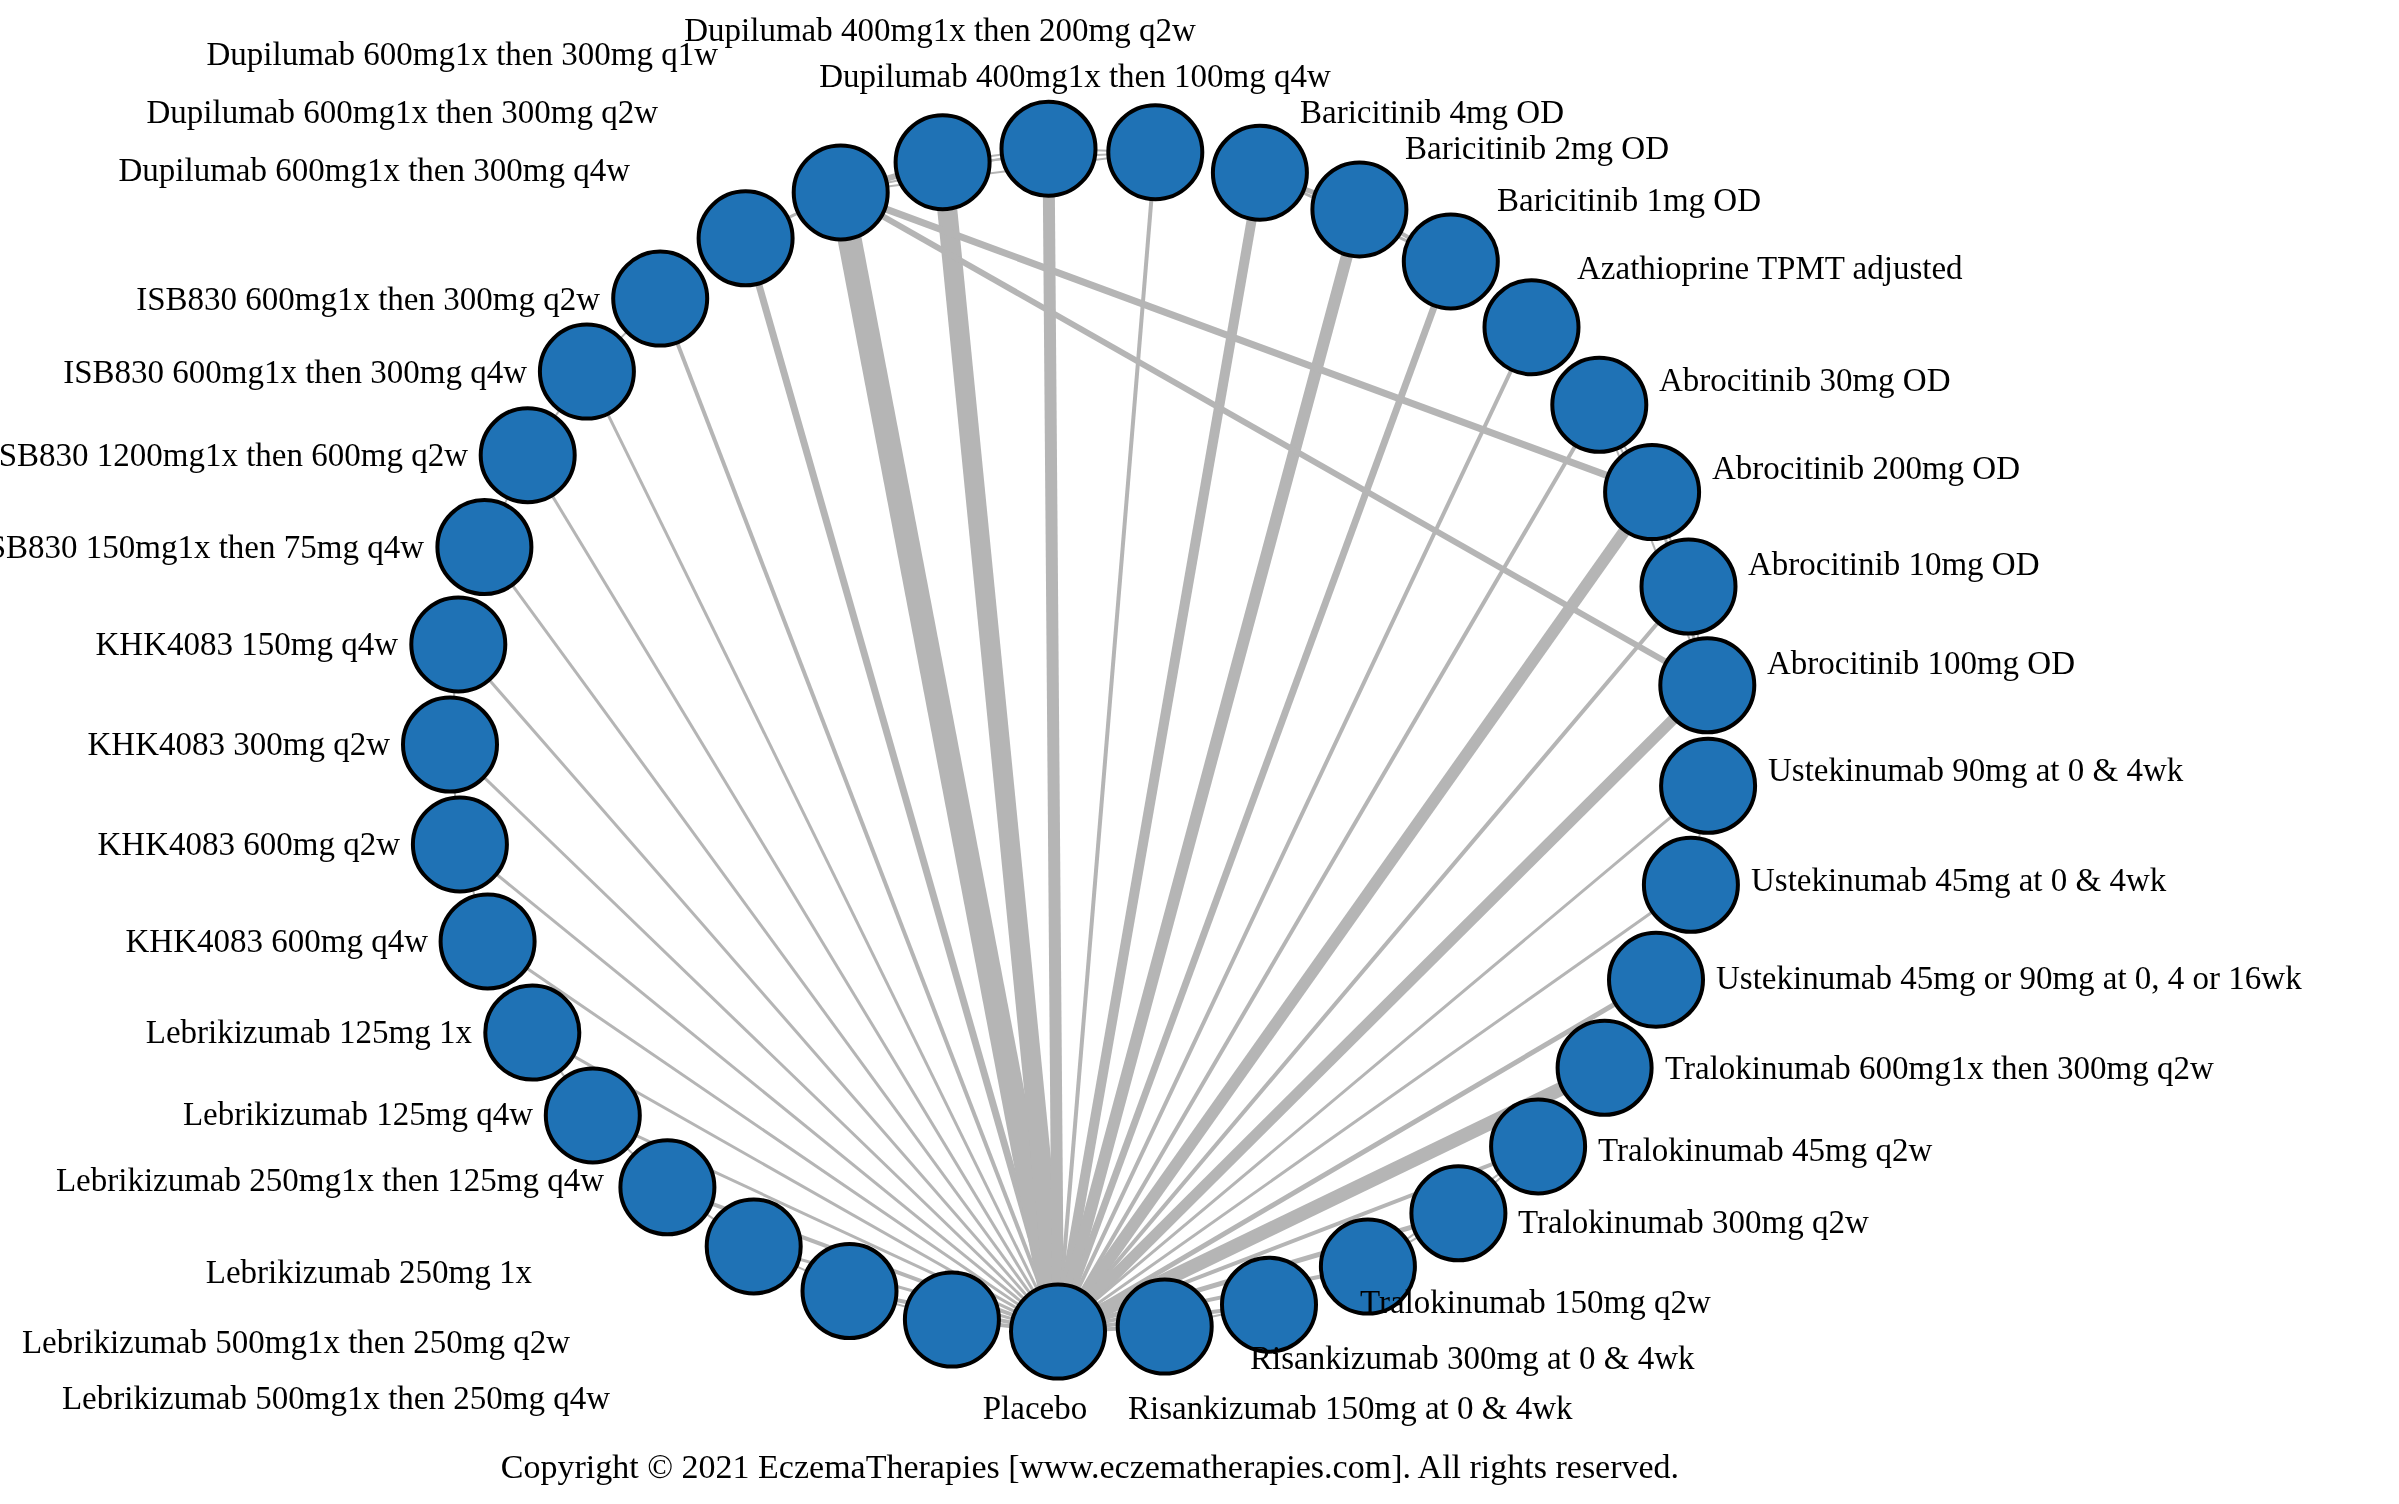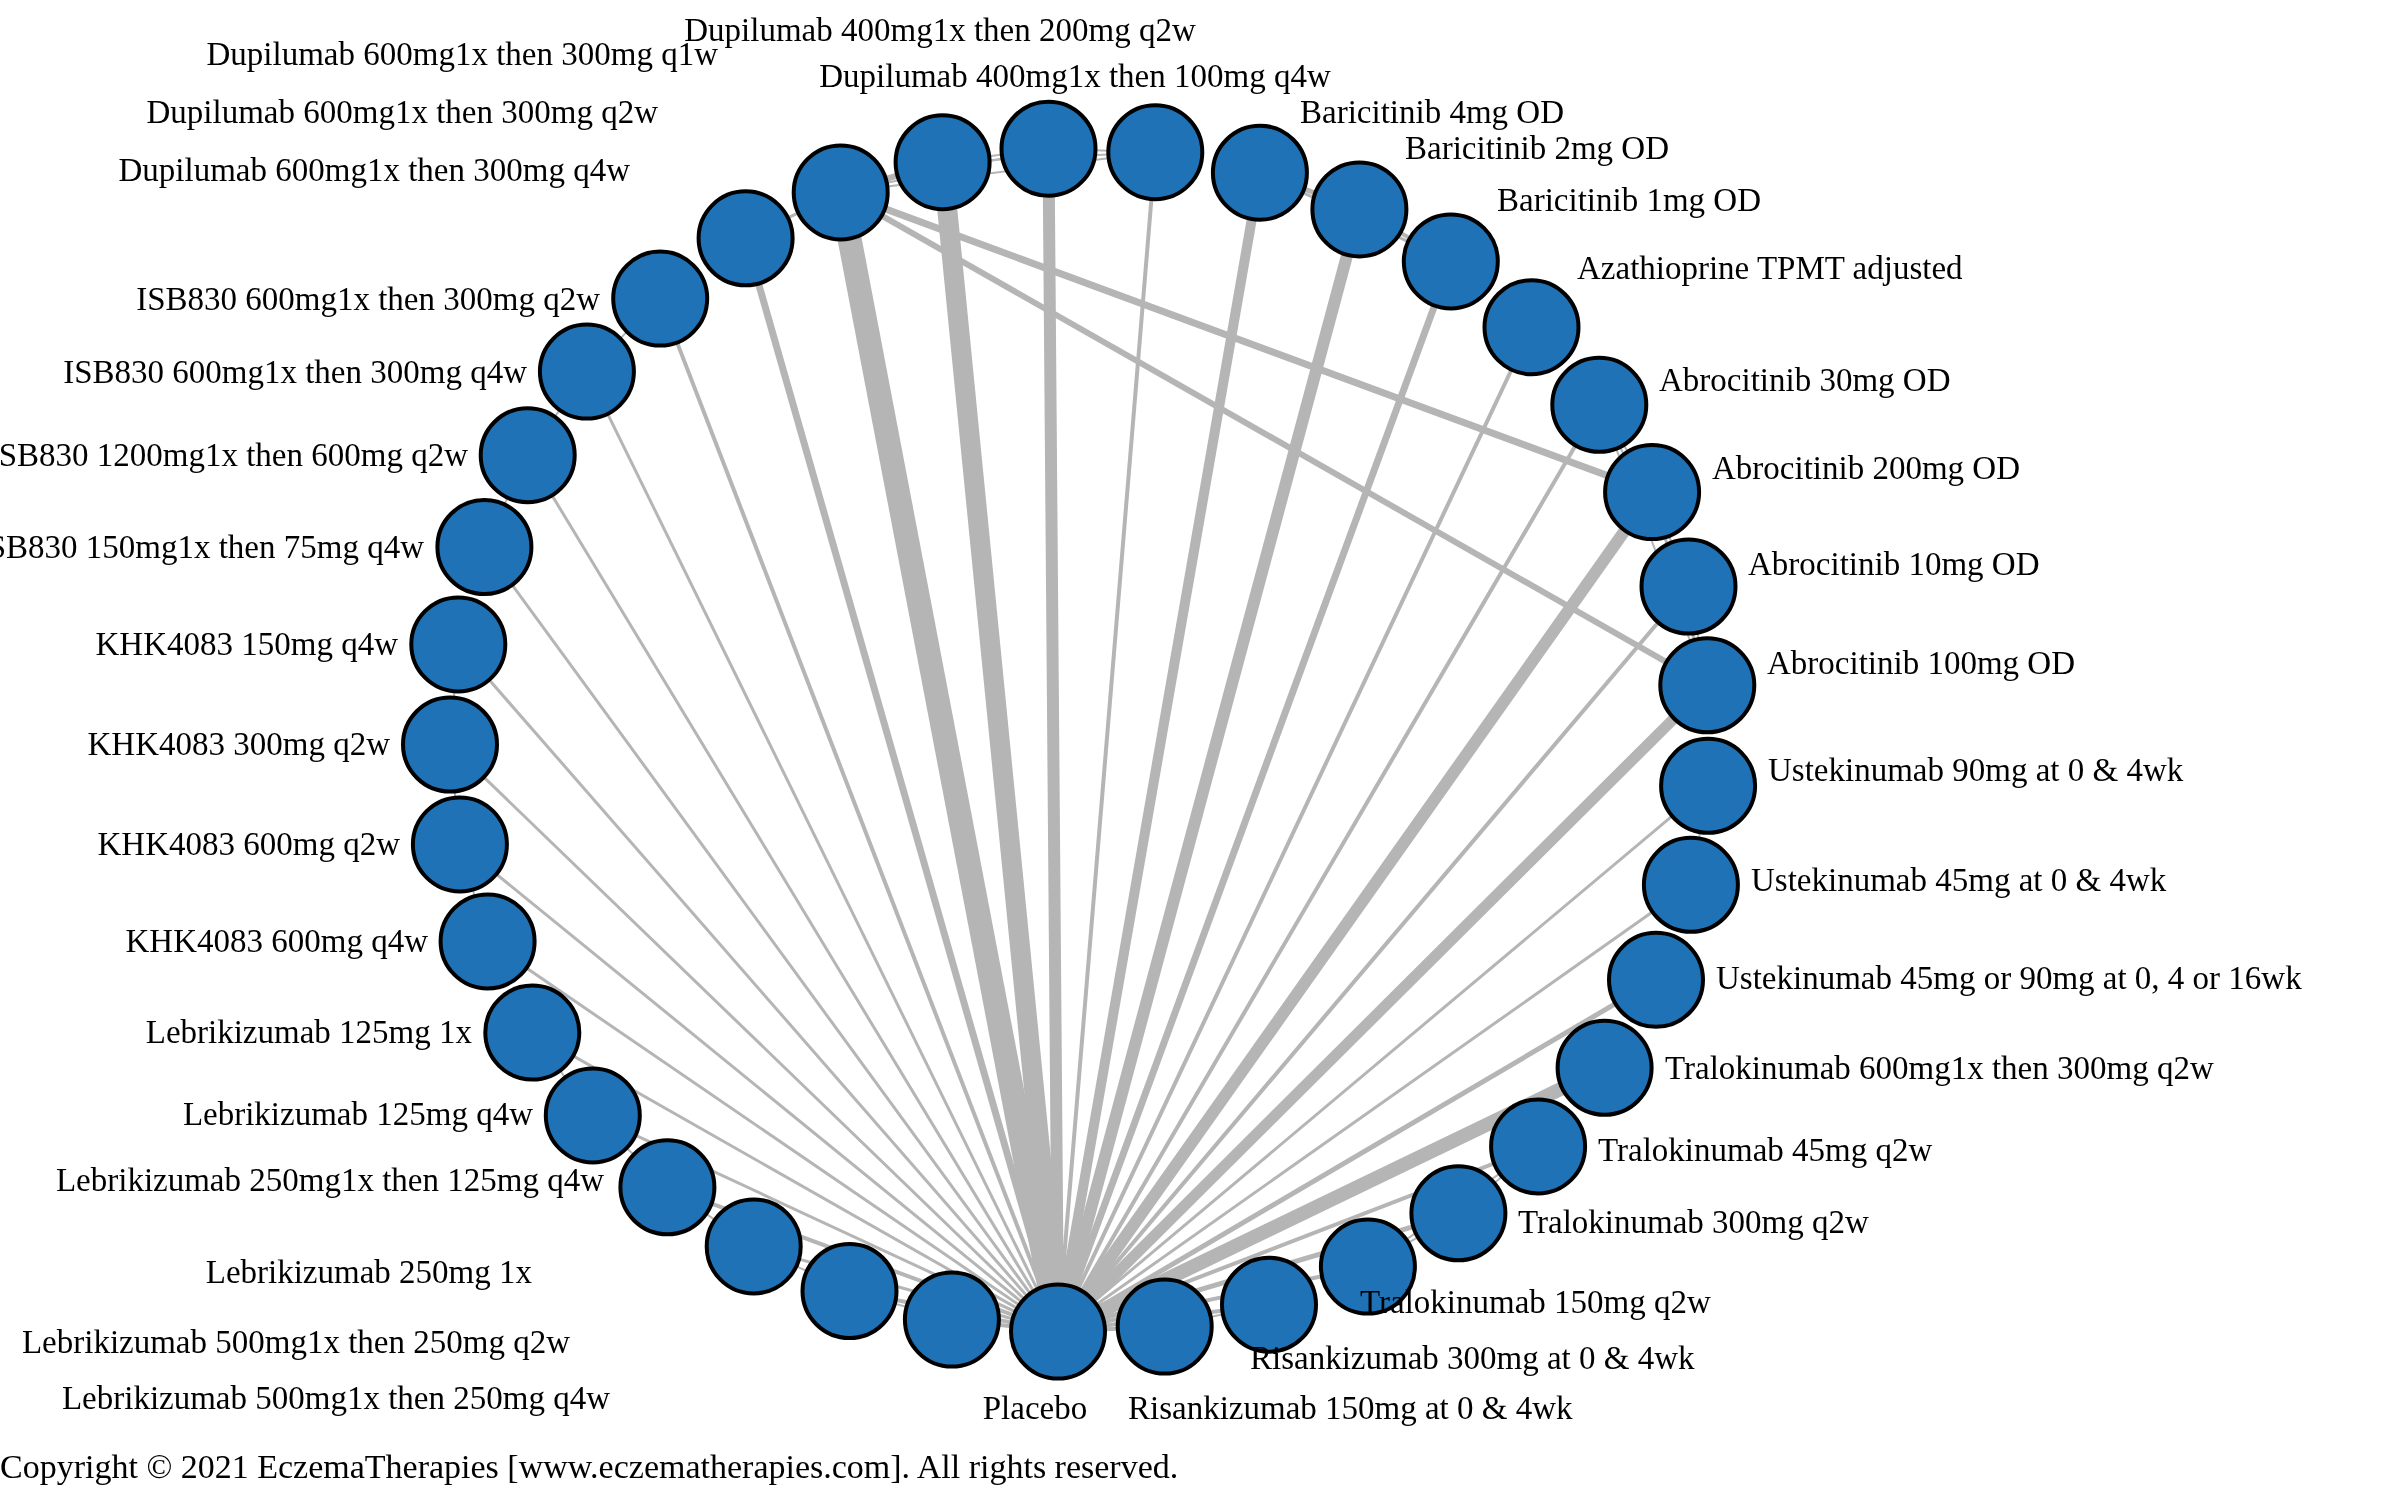--- a/index.html
+++ b/index.html
@@ -7,21 +7,21 @@
     width: 2399px; height: 1504px; position: relative; overflow: hidden;
     font-family: "Liberation Serif", "DejaVu Serif", serif;
   }
   #network-figure { position: absolute; left: 0; top: 0; }
   svg text {
     font-family: "Liberation Serif", "DejaVu Serif", serif;
     font-size: 33px; fill: #000000;
   }
   #copyright-notice {
     position: absolute; top: 1448px; left: 0; width: 2180px;
-    text-align: left; font-size: 34px; color: #000000;
+    text-align: center; font-size: 34px; color: #000000;
     font-family: "Liberation Serif", "DejaVu Serif", serif;
   }
 </style>
 </head>
 <body>
 
 <div id="network-figure"><svg width="2399" height="1504" viewBox="0 0 2399 1504" style="background: rgb(255, 255, 255);">
       <g>
         <line x1="1058.0" y1="1331.6" x2="951.9" y2="1319.6" stroke="#b5b5b5" stroke-width="4"></line>
         <line x1="1058.0" y1="1331.6" x2="849.5" y2="1291.0" stroke="#b5b5b5" stroke-width="4"></line>

